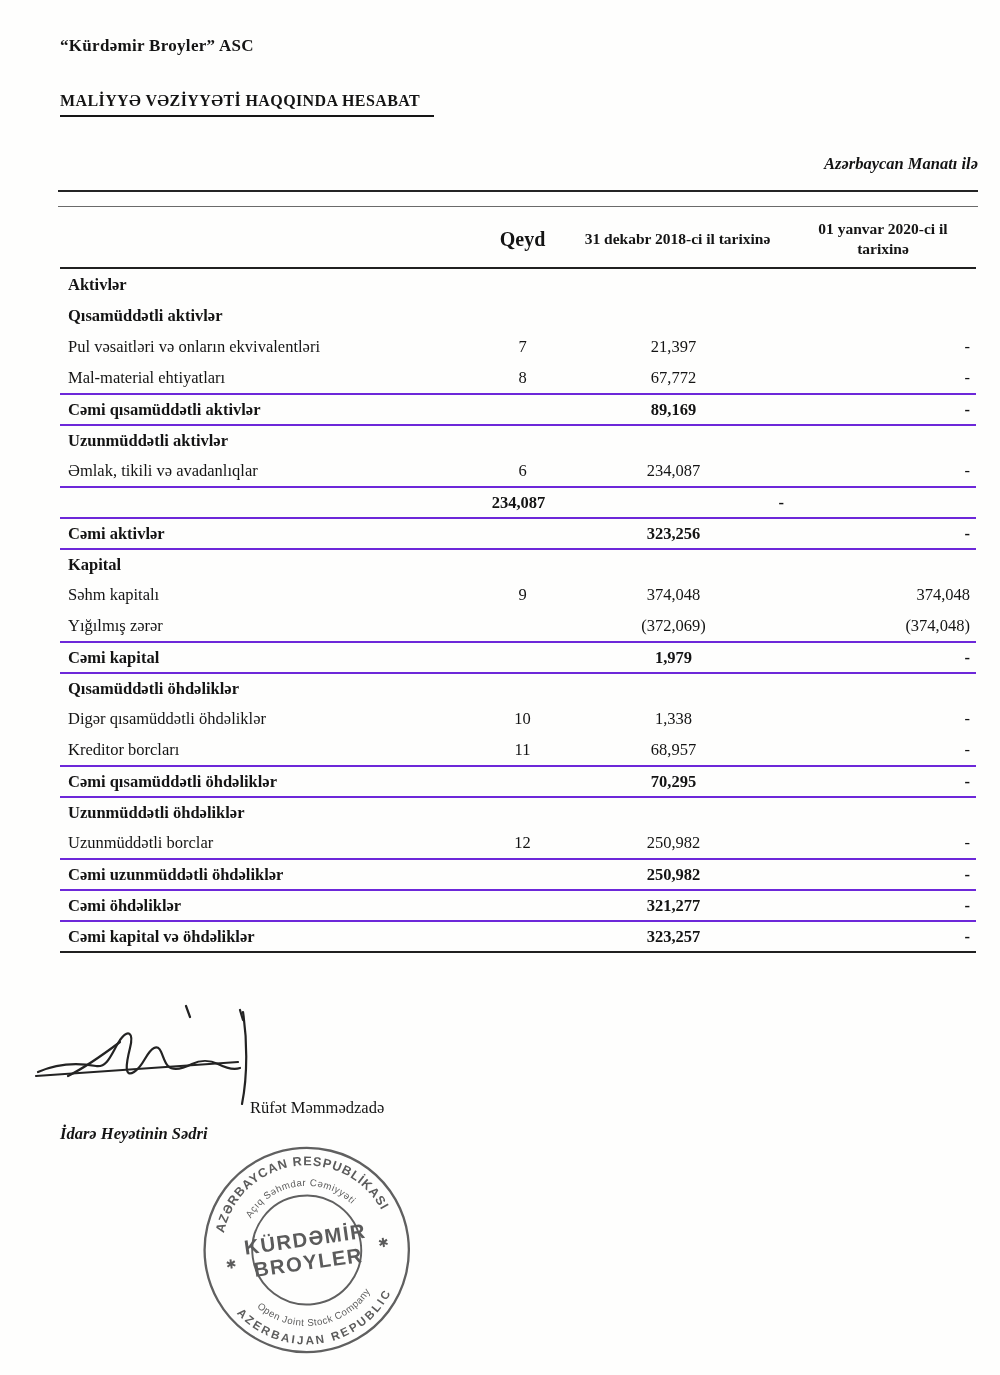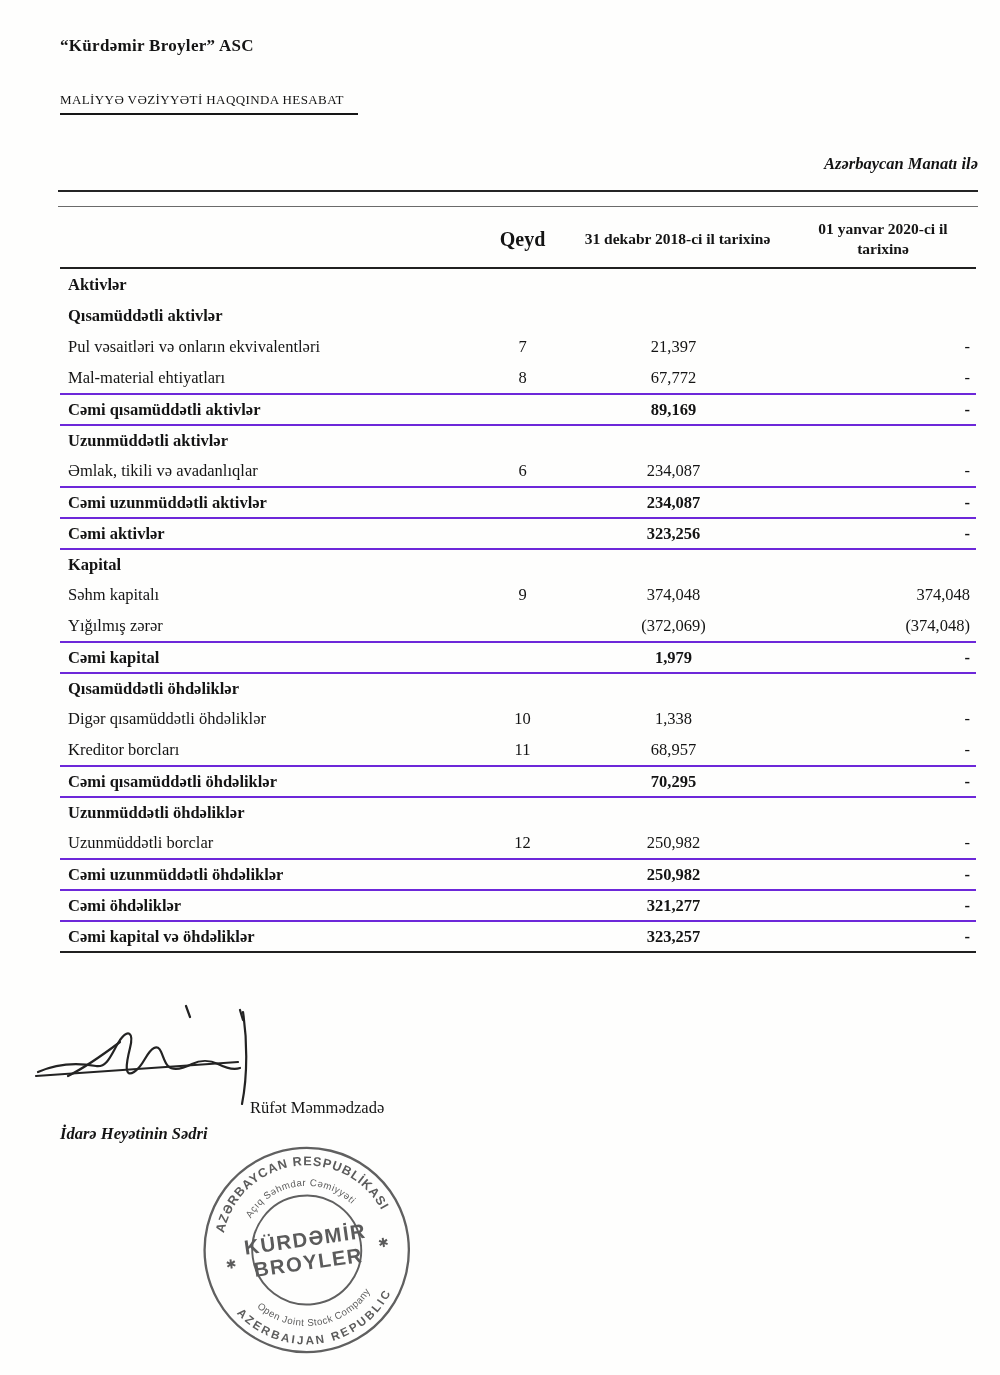--- a/index.html
+++ b/index.html
@@ -15,21 +15,21 @@
     background:#fefefd;
     overflow:hidden;
   }
 
   .company {
     position:absolute; left:60px; top:36px;
     font-size:17px; font-weight:bold; letter-spacing:.3px;
   }
   .doc-title {
     position:absolute; left:60px; top:92px;
-    font-size:13px; font-weight:normal; letter-spacing:.4px;
+    font-size:16px; font-weight:bold; letter-spacing:.4px;
     border-bottom:2px solid #161616;
     padding:0 14px 5px 0;
     display:inline-block;
   }
   .currency-note {
     position:absolute; right:22px; top:154px;
     font-size:16.5px; font-style:italic; font-weight:bold;
   }
 
   .rule-a { position:absolute; left:58px; right:22px; top:190px; border-top:2px solid #242424; }
@@ -138,21 +138,20 @@
       <div class="c-v1"></div>
       <div class="c-v2"></div>
     </div>
         <div class="row">
       <div class="c-label">Əmlak, tikili və avadanlıqlar</div>
       <div class="c-note">6</div>
       <div class="c-v1">234,087</div>
       <div class="c-v2">-</div>
     </div>
         <div class="row bold rule">
-      <div class="c-label">Cəmi uzunmüddətli aktivlər</div>
       <div class="c-note"></div>
       <div class="c-v1">234,087</div>
       <div class="c-v2">-</div>
     </div>
         <div class="row bold rule">
       <div class="c-label">Cəmi aktivlər</div>
       <div class="c-note"></div>
       <div class="c-v1">323,256</div>
       <div class="c-v2">-</div>
     </div>

